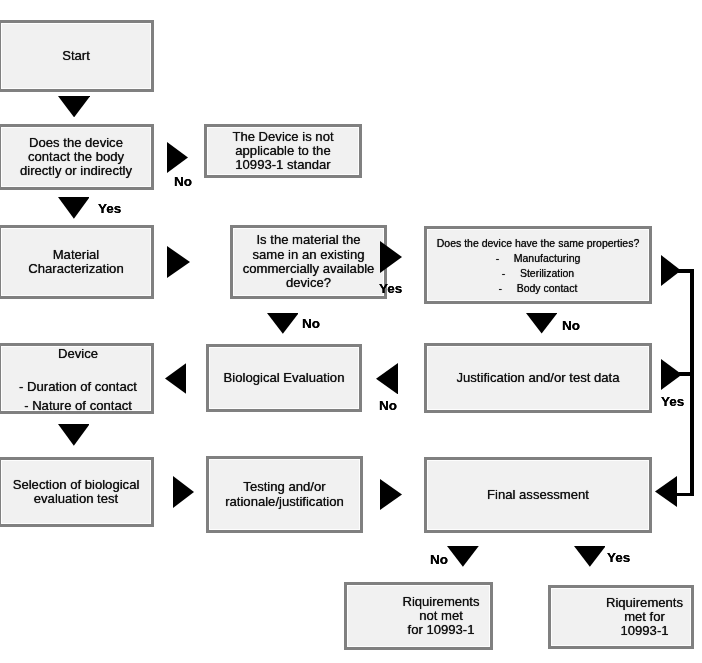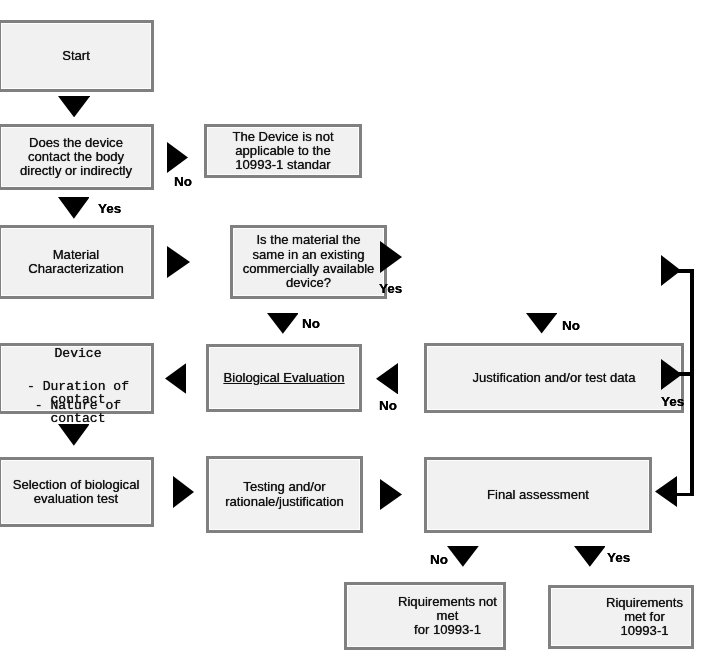--- a/index.html
+++ b/index.html
@@ -8,21 +8,21 @@
        font-family:"Liberation Sans",sans-serif;color:#111111;
        -webkit-font-smoothing:antialiased;}
   #canvas{position:absolute;left:0;top:0;width:702px;height:663px;}
 
   .box{position:absolute;box-sizing:border-box;background:#f1f1f1;
        border:3px solid #808080;box-shadow:inset 0 0 0 1px #fdfdfd;
        display:flex;align-items:center;justify-content:center;
        text-align:center;}
   .box .txt{white-space:pre-line;font-size:13.1px;line-height:14.3px;text-shadow:0 0 0.7px currentColor;}
   .box.devchar{display:block;}
-  .box.devchar .txt{position:absolute;left:4px;right:0;text-align:center;line-height:13px;font-family:Liberation Mono, monospace;}
+  .box.devchar .txt{position:absolute;left:4px;right:0;text-align:center;line-height:13px;}
   .box.props{justify-content:flex-start;padding-top:6.5px;}
   .box.props .txt{font-size:10.5px;line-height:15.3px;white-space:pre;}
 
   .lbl{position:absolute;font-weight:bold;font-size:13.5px;line-height:13.5px;white-space:nowrap;color:#000;text-shadow:0 0 0.6px currentColor;}
 
   .tri{position:absolute;}
   .tri svg{display:block;}
 
   .conn{position:absolute;background:#000;}
 </style>
@@ -52,50 +52,56 @@
 Characterization</span>
   </div>
 
   <div class="box" style="left:206px;top:225px;width:157px;height:74px;margin-left:24px;">
     <span class="txt">Is the material the
 same in an existing
 commercially available
 device?</span>
   </div>
 
+  <div class="box props" style="left:424px;top:226px;width:228px;height:78px;flex-direction:column;">
+    <span class="txt">Does the device have the same properties?</span>
+    <span class="txt">-     Manufacturing</span>
+    <span class="txt">-     Sterilization</span>
+    <span class="txt">-     Body contact</span>
+  </div>
 
   <div class="box devchar" style="left:-2px;top:343px;width:156px;height:71px;">
     <span class="txt" style="top:1px;">Device</span>
     <span class="txt" style="top:33.6px;">- Duration of contact</span>
     <span class="txt" style="top:52.7px;">- Nature of contact</span>
   </div>
 
-  <div class="box" style="left:206px;top:344px;width:156px;height:68px;text-decoration:underline;">
+  <div class="box" style="left:206px;top:344px;width:156px;height:68px;">
     <span class="txt">Biological Evaluation</span>
   </div>
 
-  <div class="box" style="left:424px;top:343px;width:260px;height:70px;">
+  <div class="box" style="left:424px;top:343px;width:228px;height:70px;">
     <span class="txt">Justification and/or test data</span>
   </div>
 
   <div class="box" style="left:-2px;top:457px;width:156px;height:70px;">
     <span class="txt">Selection of biological
 evaluation test</span>
   </div>
 
   <div class="box" style="left:206px;top:456px;width:157px;height:77px;">
     <span class="txt">Testing and/or
 rationale/justification</span>
   </div>
 
   <div class="box" style="left:424px;top:457px;width:228px;height:76px;">
     <span class="txt">Final assessment</span>
   </div>
 
-  <div class="box" style="left:344px;top:582px;width:162px;height:68px;padding-left:45px;">
+  <div class="box" style="left:344px;top:582px;width:149px;height:68px;padding-left:45px;">
     <span class="txt">Riquirements not met
 for 10993-1</span>
   </div>
 
   <div class="box" style="left:548px;top:585px;width:146px;height:64px;padding-left:47px;">
     <span class="txt">Riquirements met for
 10993-1</span>
   </div>
 
   <div class="tri" style="left:57.7px;top:96px;width:32.2px;height:21.4px;">

